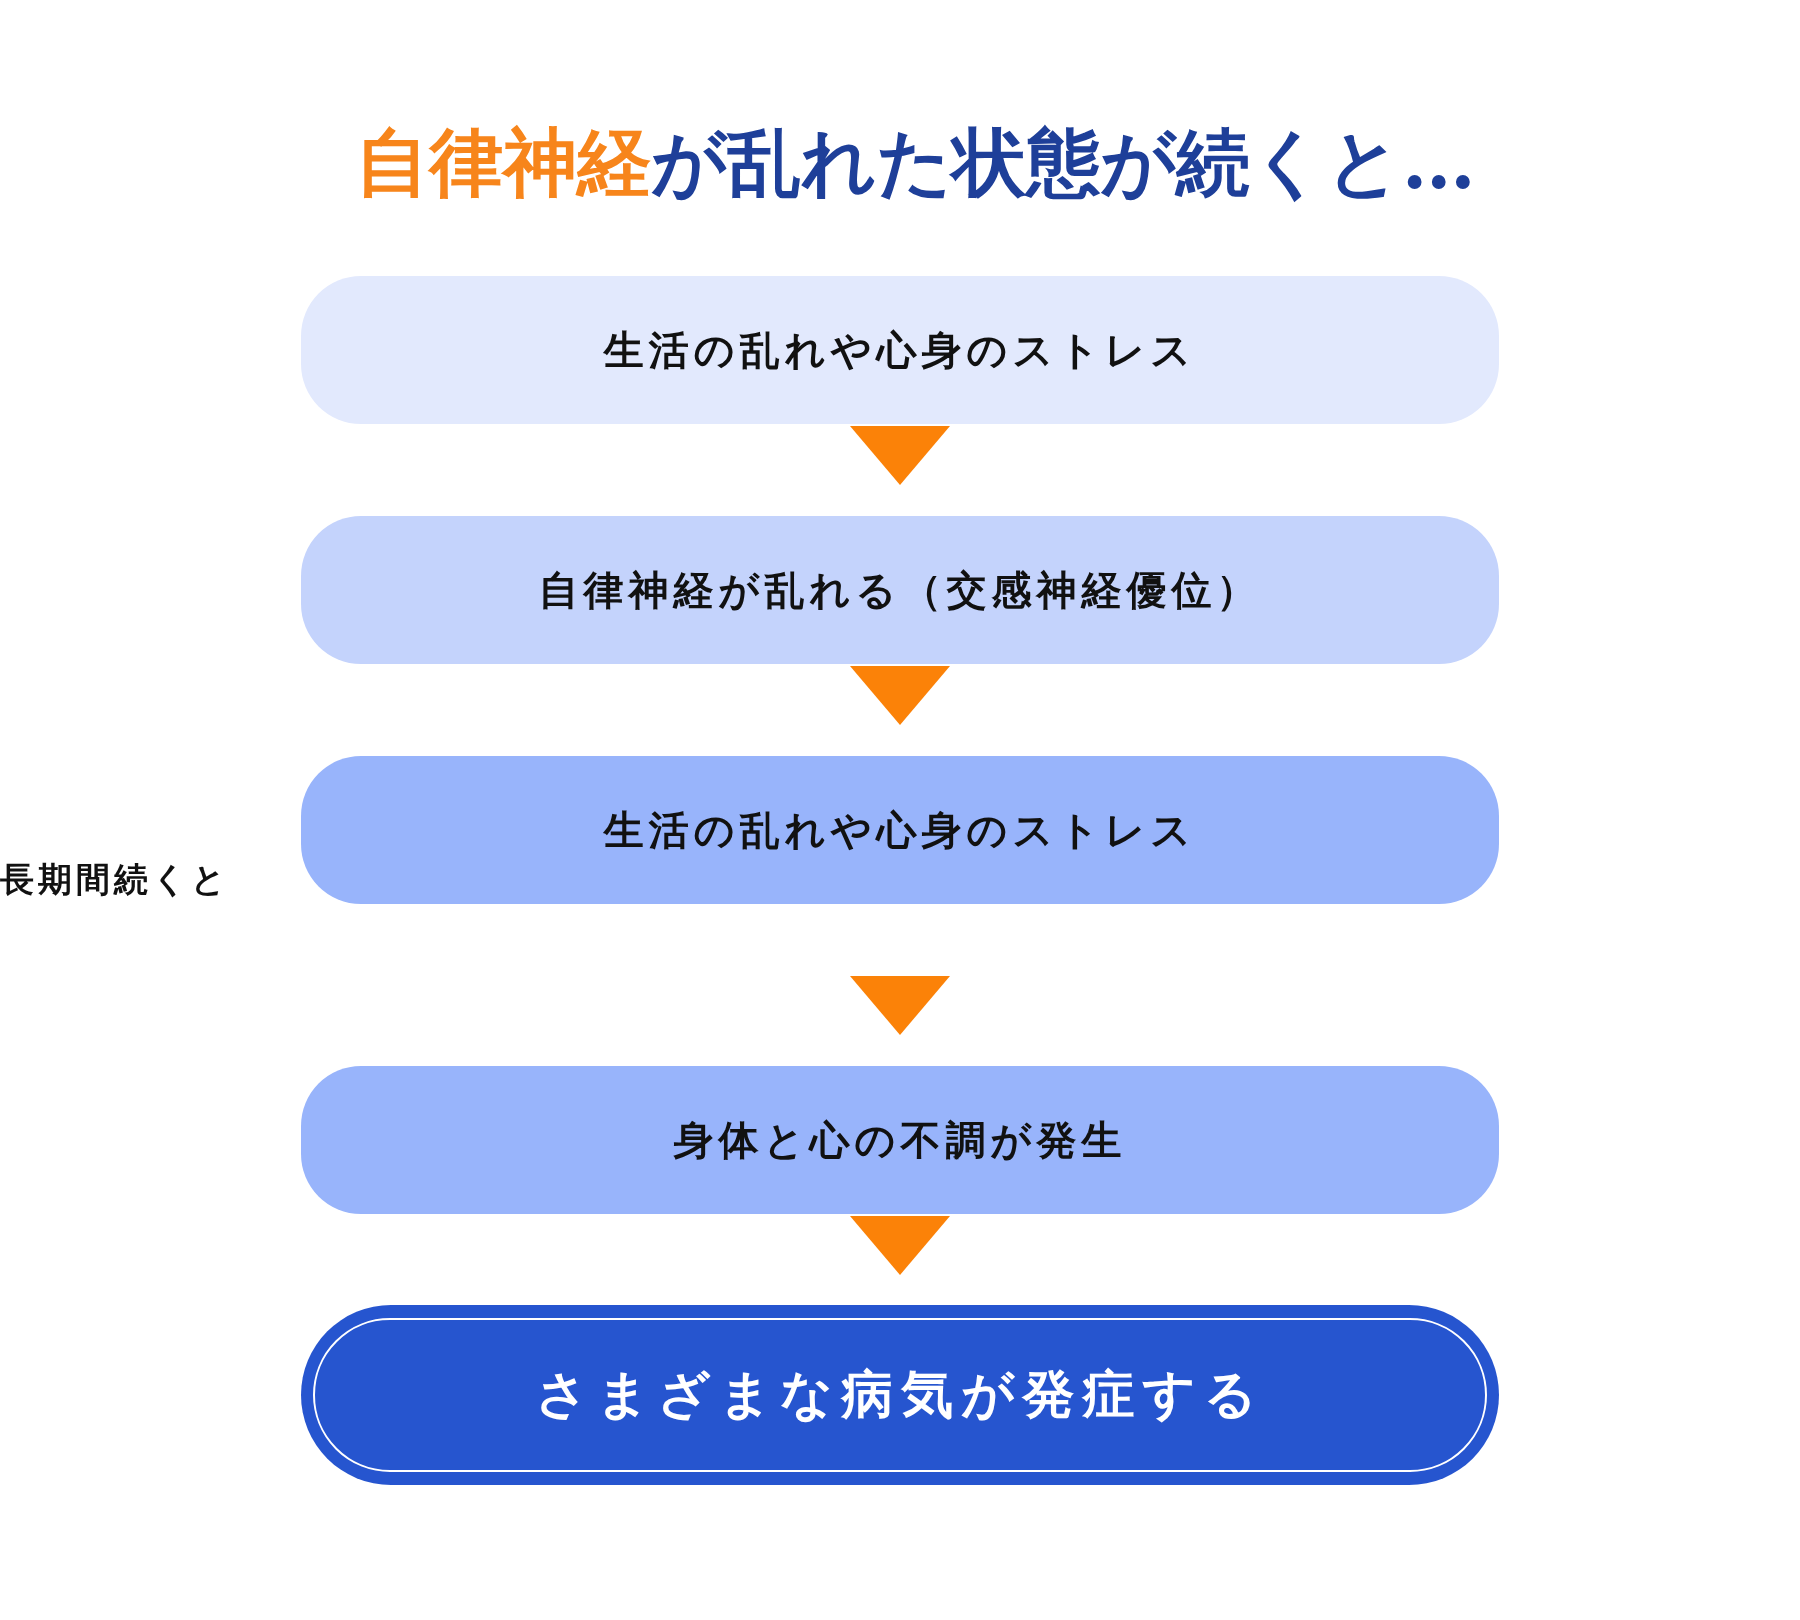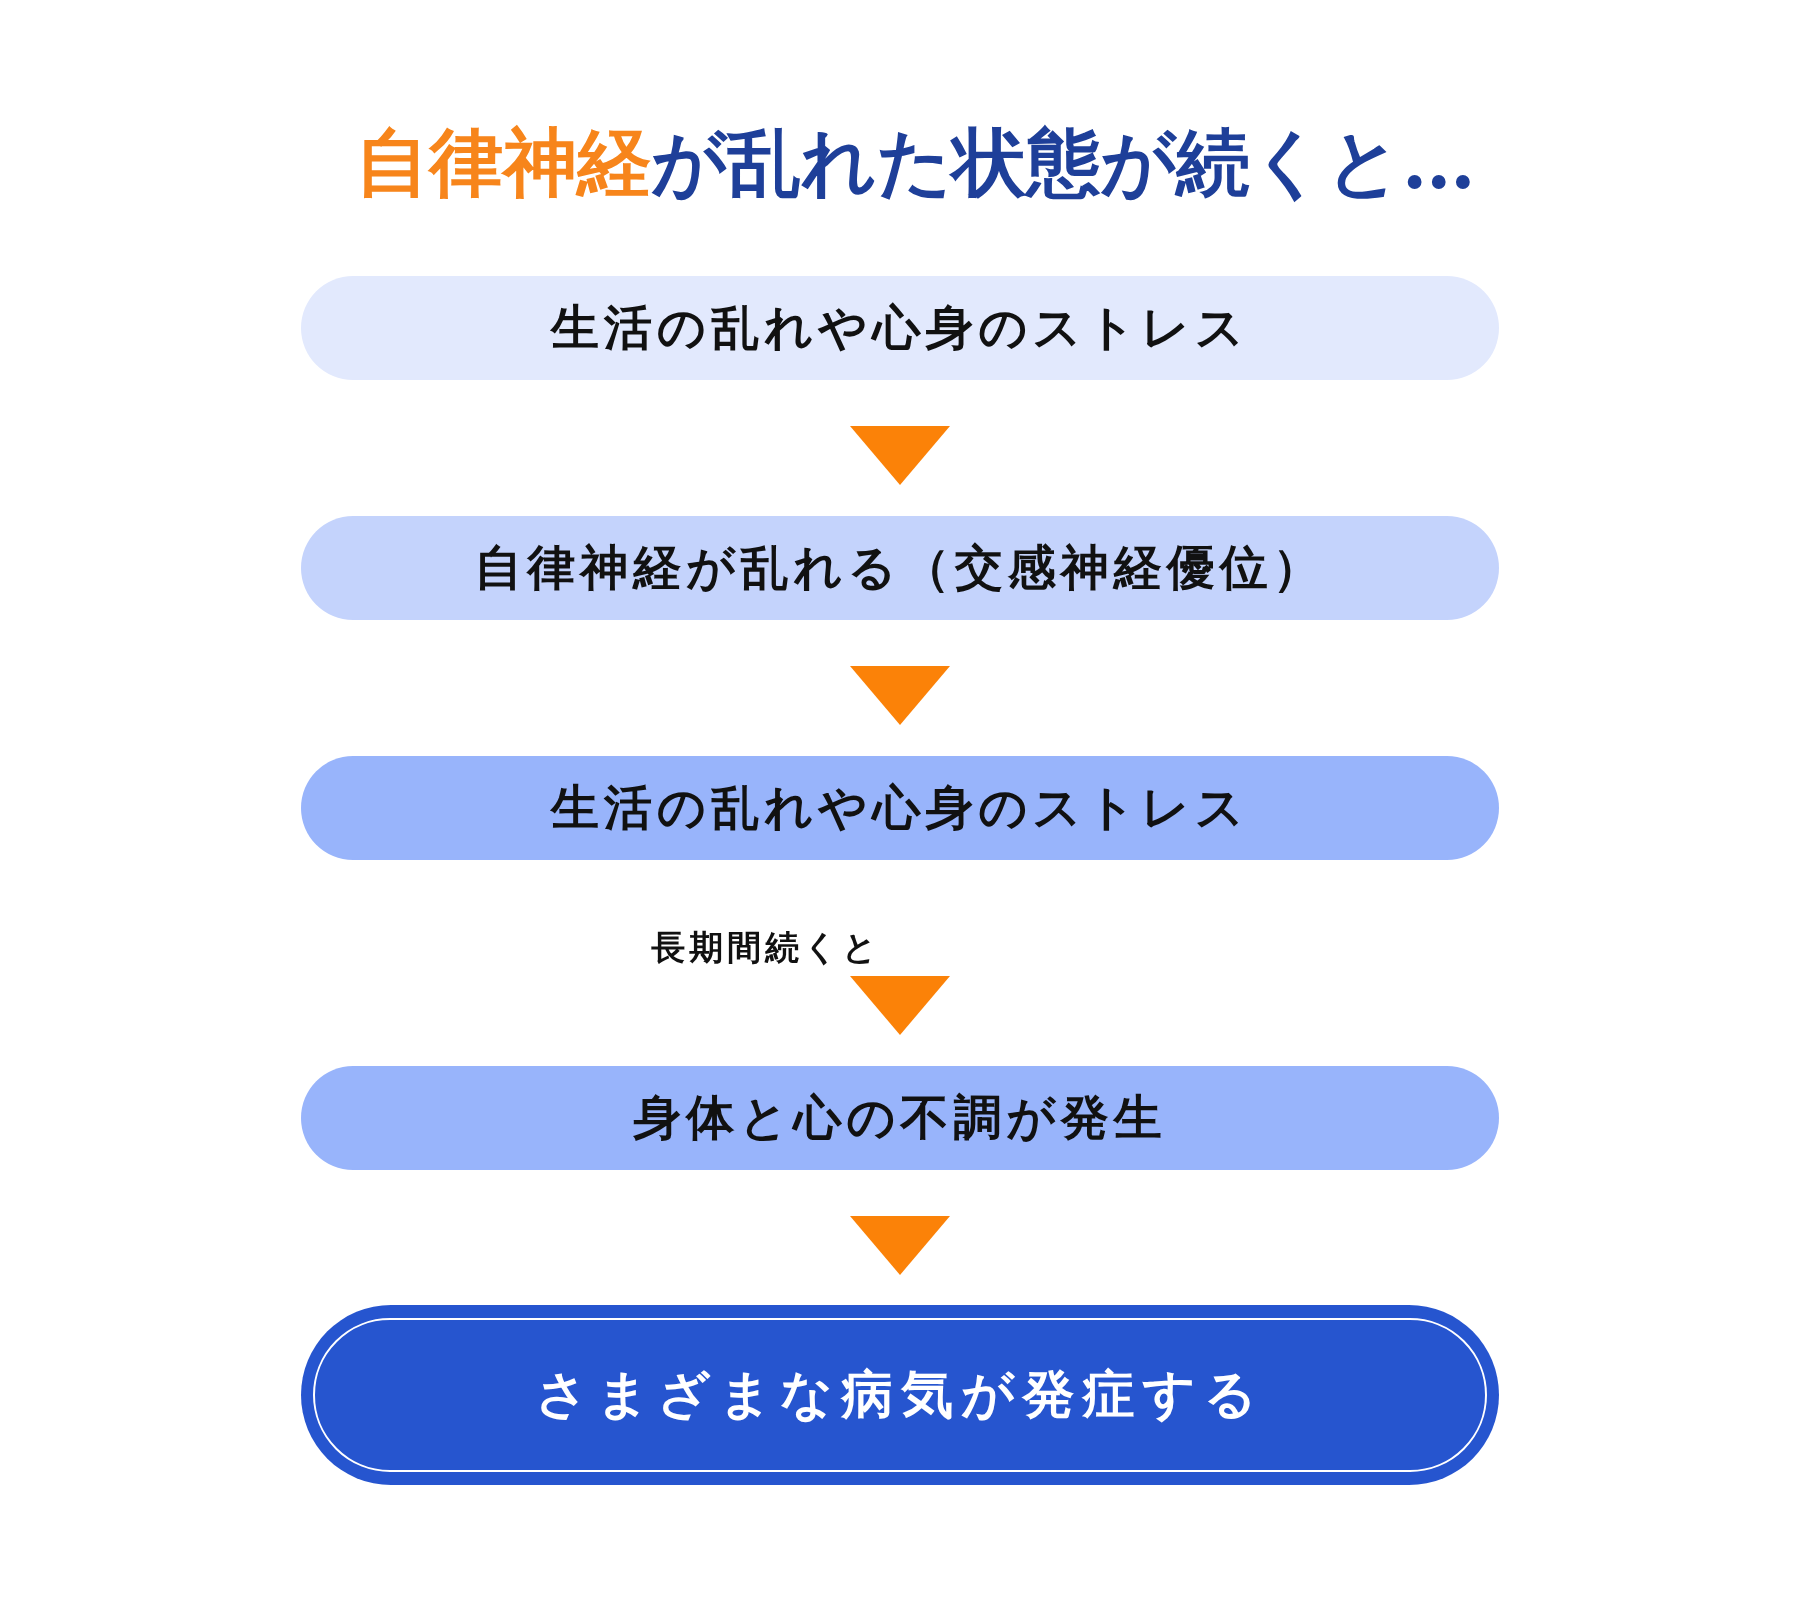--- a/index.html
+++ b/index.html
@@ -10,37 +10,37 @@
   }
   .title {
     position: absolute; left: 0; top: 112px; width: 1800px;
     text-align: center; font-family: "DejaVu Serif", "Liberation Serif", serif;
     font-weight: bold; font-size: 74px; line-height: 100px; white-space: nowrap;
     letter-spacing: 0px;
   }
   .title .hl { color: #f7851b; margin-left: 31px; }
   .title .rest { color: #1e3f99; }
   .step {
-    position: absolute; left: 301px; width: 1198px; height: 104px;
+    position: absolute; left: 301px; width: 1198px; height: 148px;
     border-radius: 60px; display: flex; align-items: center; justify-content: center;
-    color: #111111; font-weight: bold; font-size: 48px; letter-spacing: 5px;
+    color: #111111; font-weight: bold; font-size: 40px; letter-spacing: 5px;
     white-space: nowrap; box-sizing: border-box;
   }
   .step.s1 { top: 276px; background: #e2e9fd; }
   .step.s2 { top: 516px; background: #c4d3fc; justify-content: center; }
   .step.s3 { top: 756px; background: #98b4fb; }
   .step.s4 { top: 1066px; background: #98b4fb; }
   .arrow {
     position: absolute; left: 850px; width: 0; height: 0;
     border-left: 50px solid transparent; border-right: 50px solid transparent;
     border-top: 59px solid #fb8208;
   }
   .a1 { top: 426px; } .a2 { top: 666px; } .a3 { top: 976px; } .a4 { top: 1216px; }
   .note {
-    position: absolute; left: 0; width: 1532px; top: 921px; text-align: center;
+    position: absolute; left: 0; width: 1532px; top: 853px; 
     font-weight: bold; font-size: 34px; line-height: 52px; color: #111111; letter-spacing: 4px;
   }
   .final {
     position: absolute; left: 301px; top: 1305px; width: 1198px; height: 180px;
     border-radius: 90px; background: #2655cf; box-sizing: border-box;
   }
   .final .inner {
     position: absolute; left: 12px; top: 13px; right: 12px; bottom: 13px;
     border: 2px solid #ffffff; border-radius: 80px;
     display: flex; align-items: center; justify-content: center;

